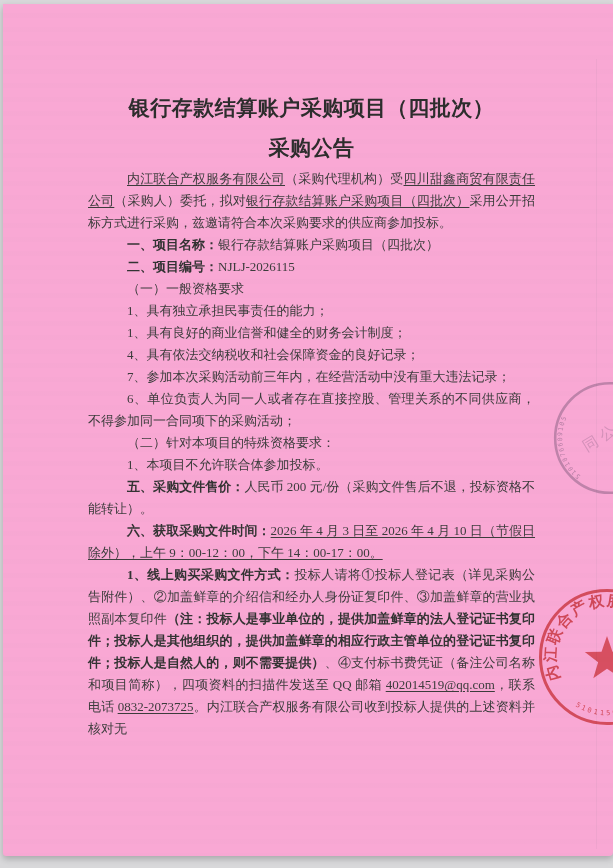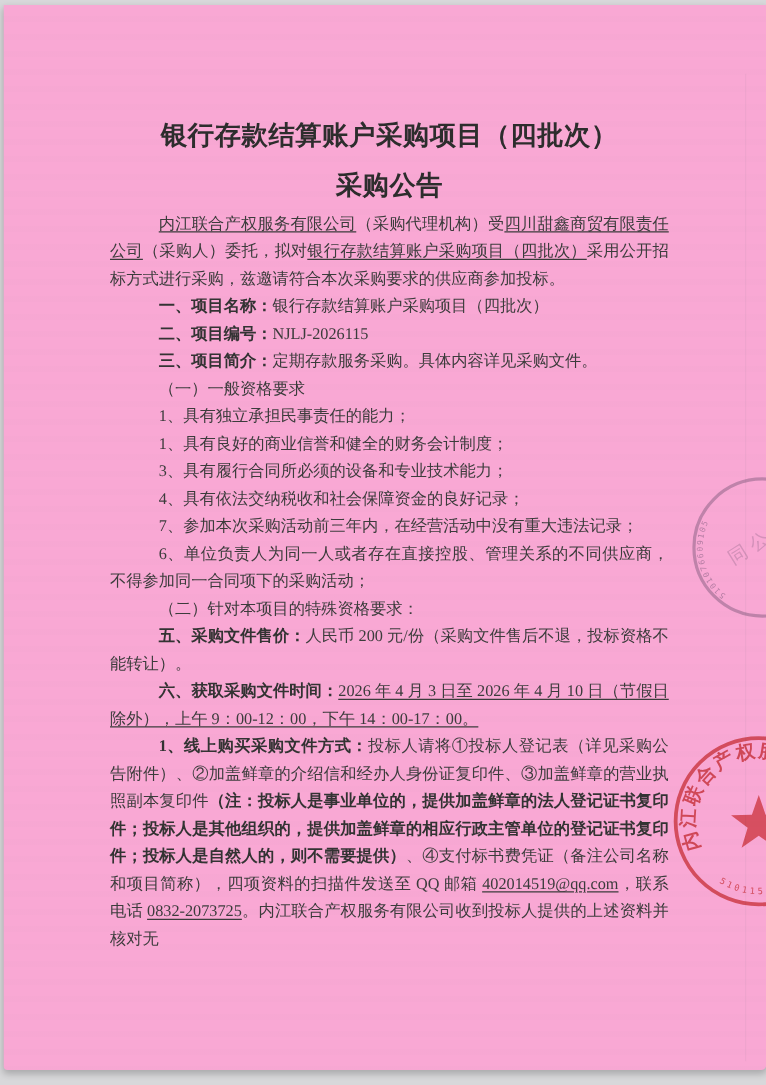--- a/index.html
+++ b/index.html
@@ -75,33 +75,32 @@
         <div>采购公告</div>
       </div>
 
       <div class="body-text">
         <p class="indent"><span class="u">内江联合产权服务有限公司</span><span>（采购代理机构）受</span><span class="u">四川甜鑫商贸有限责任公司</span><span>（采购人）委托，拟对</span><span class="u">银行存款结算账户采购项目（四批次）</span><span>采用公开招标方式进行采购，兹邀请符合本次采购要求的供应商参加投标。</span></p>
 
         <p class="indent"><span class="b">一、项目名称：</span><span>银行存款结算账户采购项目（四批次）</span></p>
 
         <p class="indent"><span class="b">二、项目编号：</span><span>NJLJ-2026115</span></p>
 
-        <p class="indent"><span class="b">三、项目简介：</span><span>定期存款服务采购。具体内容详见采购文件。</span></p>
 
 
         <p class="indent">（一）一般资格要求</p>
 
         <p class="indent">1、具有独立承担民事责任的能力；</p>
         <p class="indent">1、具有良好的商业信誉和健全的财务会计制度；</p>
-        <p class="indent">3、具有履行合同所必须的设备和专业技术能力；</p>
         <p class="indent">4、具有依法交纳税收和社会保障资金的良好记录；</p>
         <p class="indent">7、参加本次采购活动前三年内，在经营活动中没有重大违法记录；</p>
         <p class="indent">6、单位负责人为同一人或者存在直接控股、管理关系的不同供应商，不得参加同一合同项下的采购活动；</p>
 
         <p class="indent">（二）针对本项目的特殊资格要求：</p>
+        <p class="indent">1、本项目不允许联合体参加投标。</p>
 
         <p class="indent"><span class="b">五、采购文件售价：</span><span>人民币 200 元/份（采购文件售后不退，投标资格不能转让）。</span></p>
 
         <p class="indent"><span class="b">六、获取采购文件时间：</span><span class="u">2026 年 4 月 3 日至 2026 年 4 月 10 日（节假日除外），上午 9：00-12：00，下午 14：00-17：00。</span></p>
 
         <p class="indent"><span class="b">1、线上购买采购文件方式：</span><span>投标人请将①投标人登记表（详见采购公告附件）、②加盖鲜章的介绍信和经办人身份证复印件、③加盖鲜章的营业执照副本复印件</span><span class="b">（注：投标人是事业单位的，提供加盖鲜章的法人登记证书复印件；投标人是其他组织的，提供加盖鲜章的相应行政主管单位的登记证书复印件；投标人是自然人的，则不需要提供）</span><span>、④支付标书费凭证（备注公司名称和项目简称），四项资料的扫描件发送至 QQ 邮箱 </span><span class="u">402014519@qq.com</span><span>，联系电话 </span><span class="u">0832-2073725</span><span>。内江联合产权服务有限公司收到投标人提供的上述资料并核对无</span></p>
       </div>
     </div>
 
     <svg class="seal seal-gray" width="140" height="140" viewBox="0 0 120 120" xmlns="http://www.w3.org/2000/svg" xmlns:xlink="http://www.w3.org/1999/xlink">

